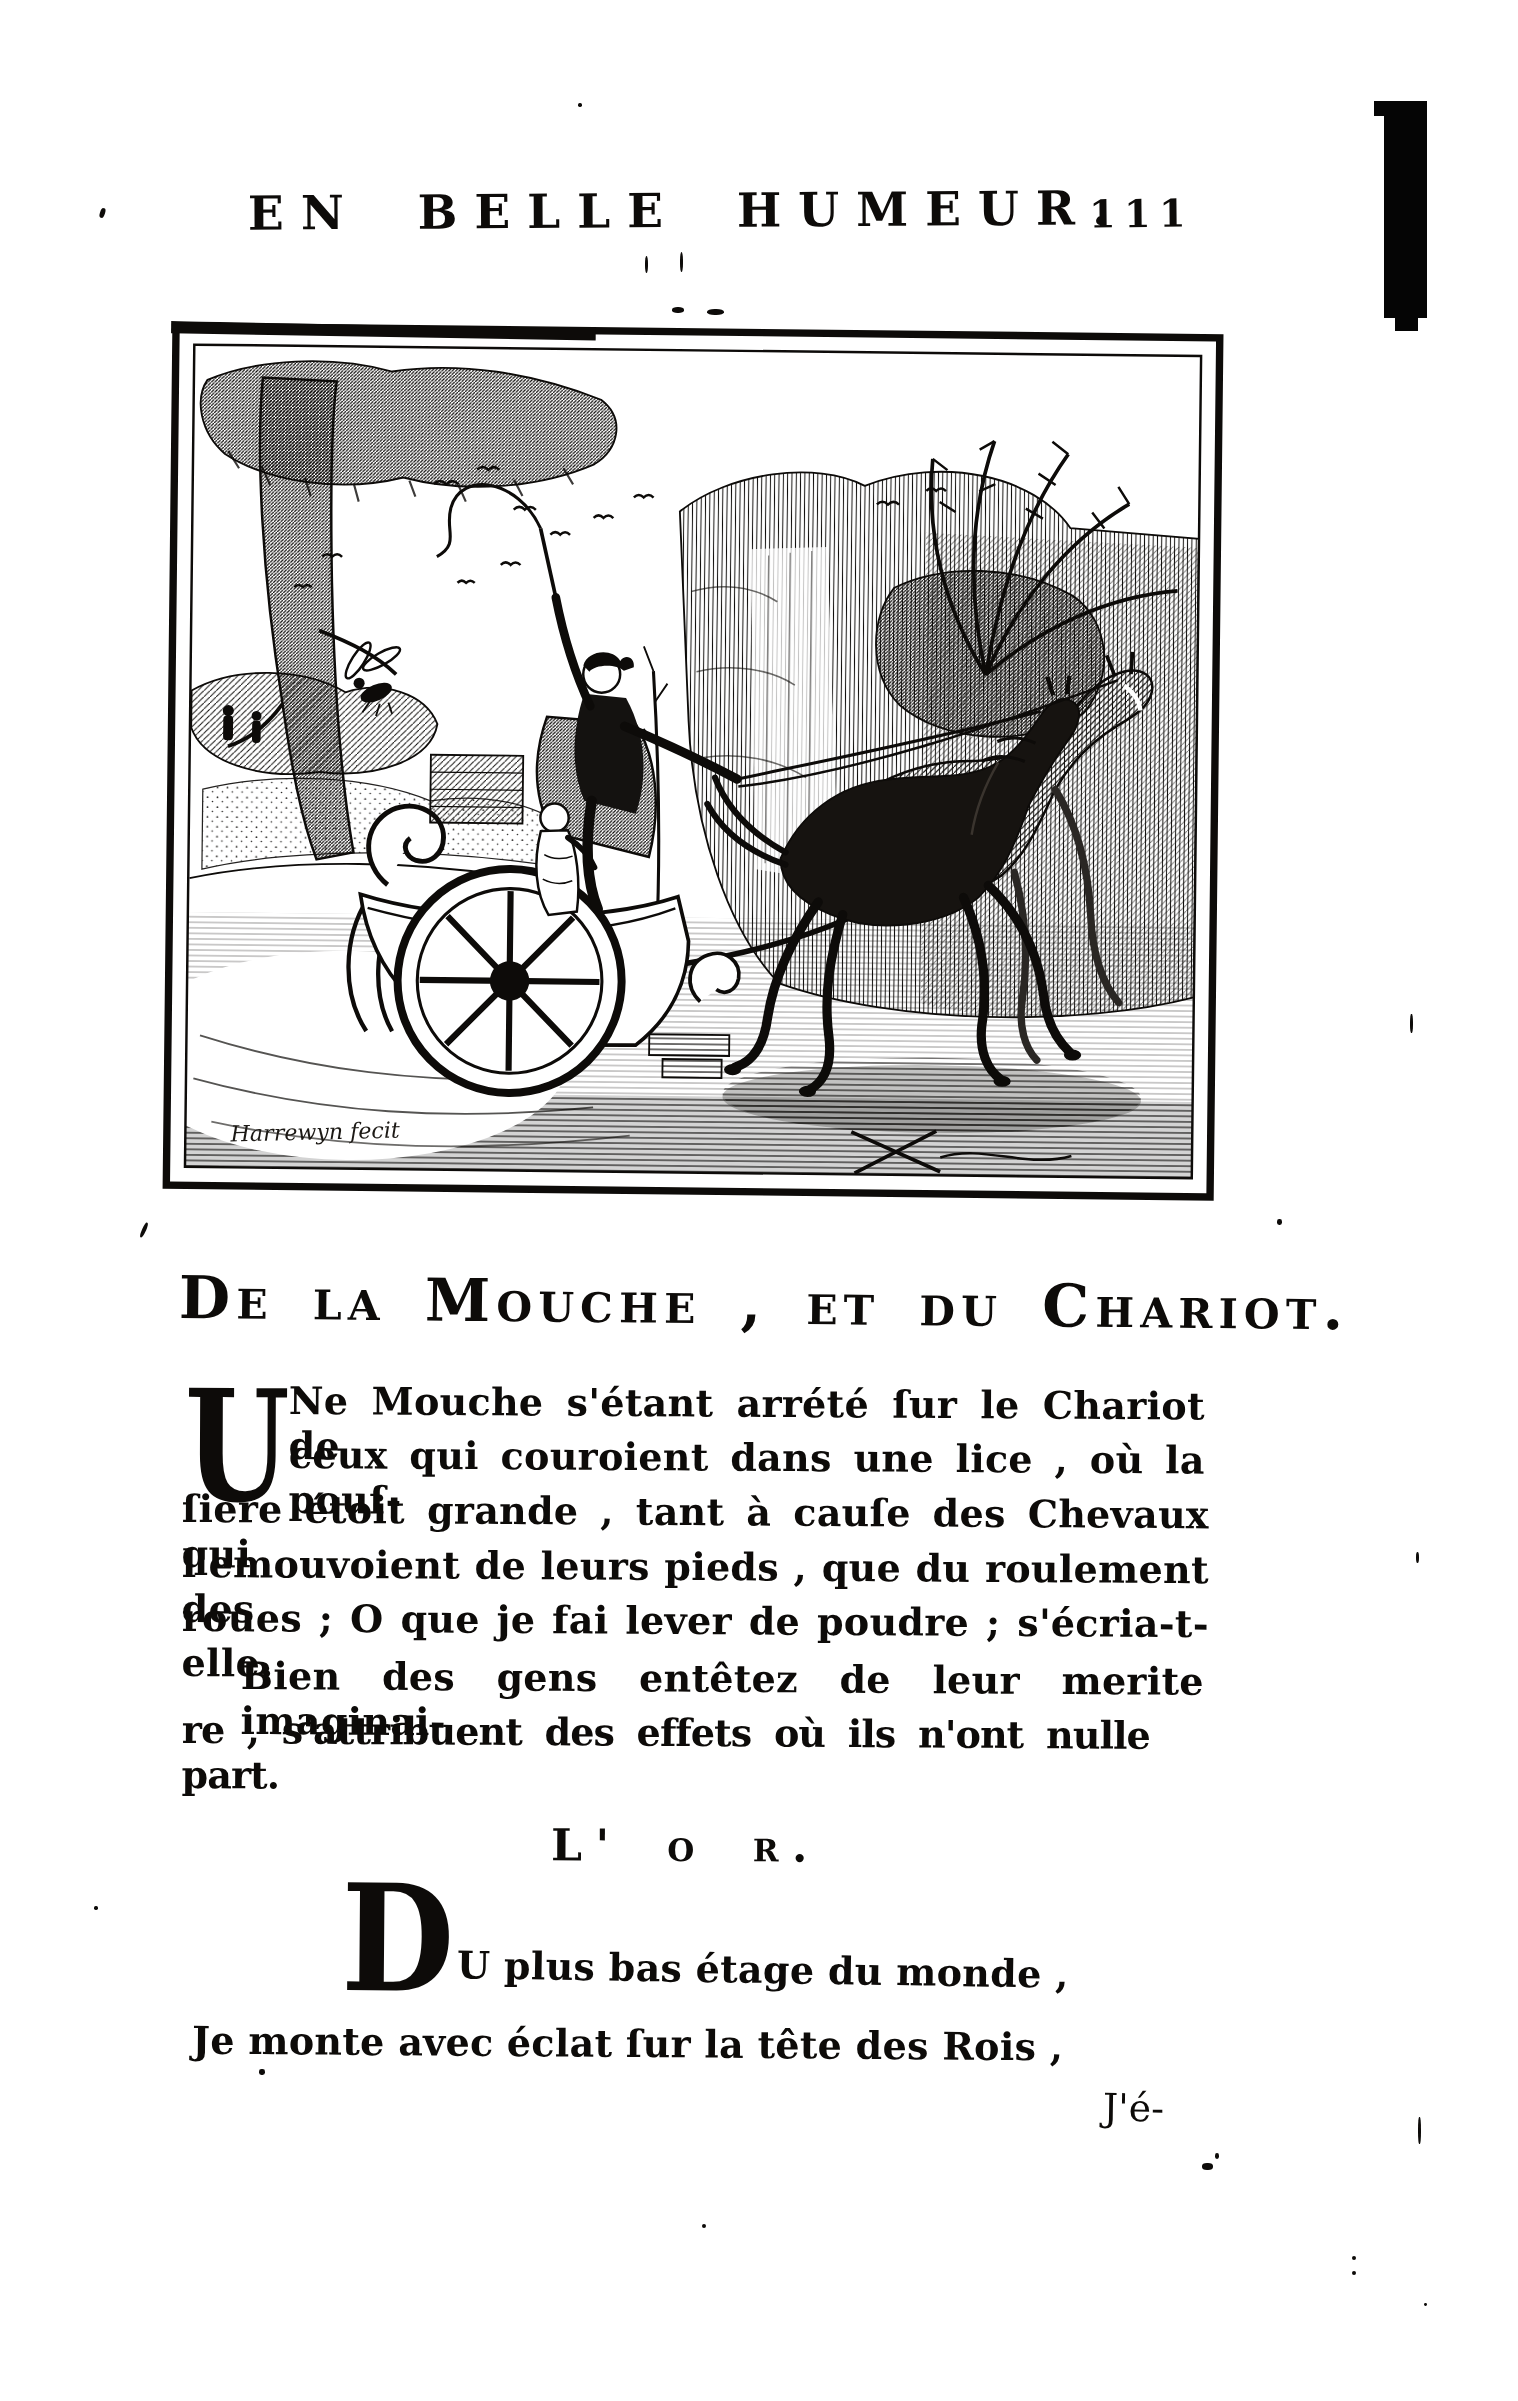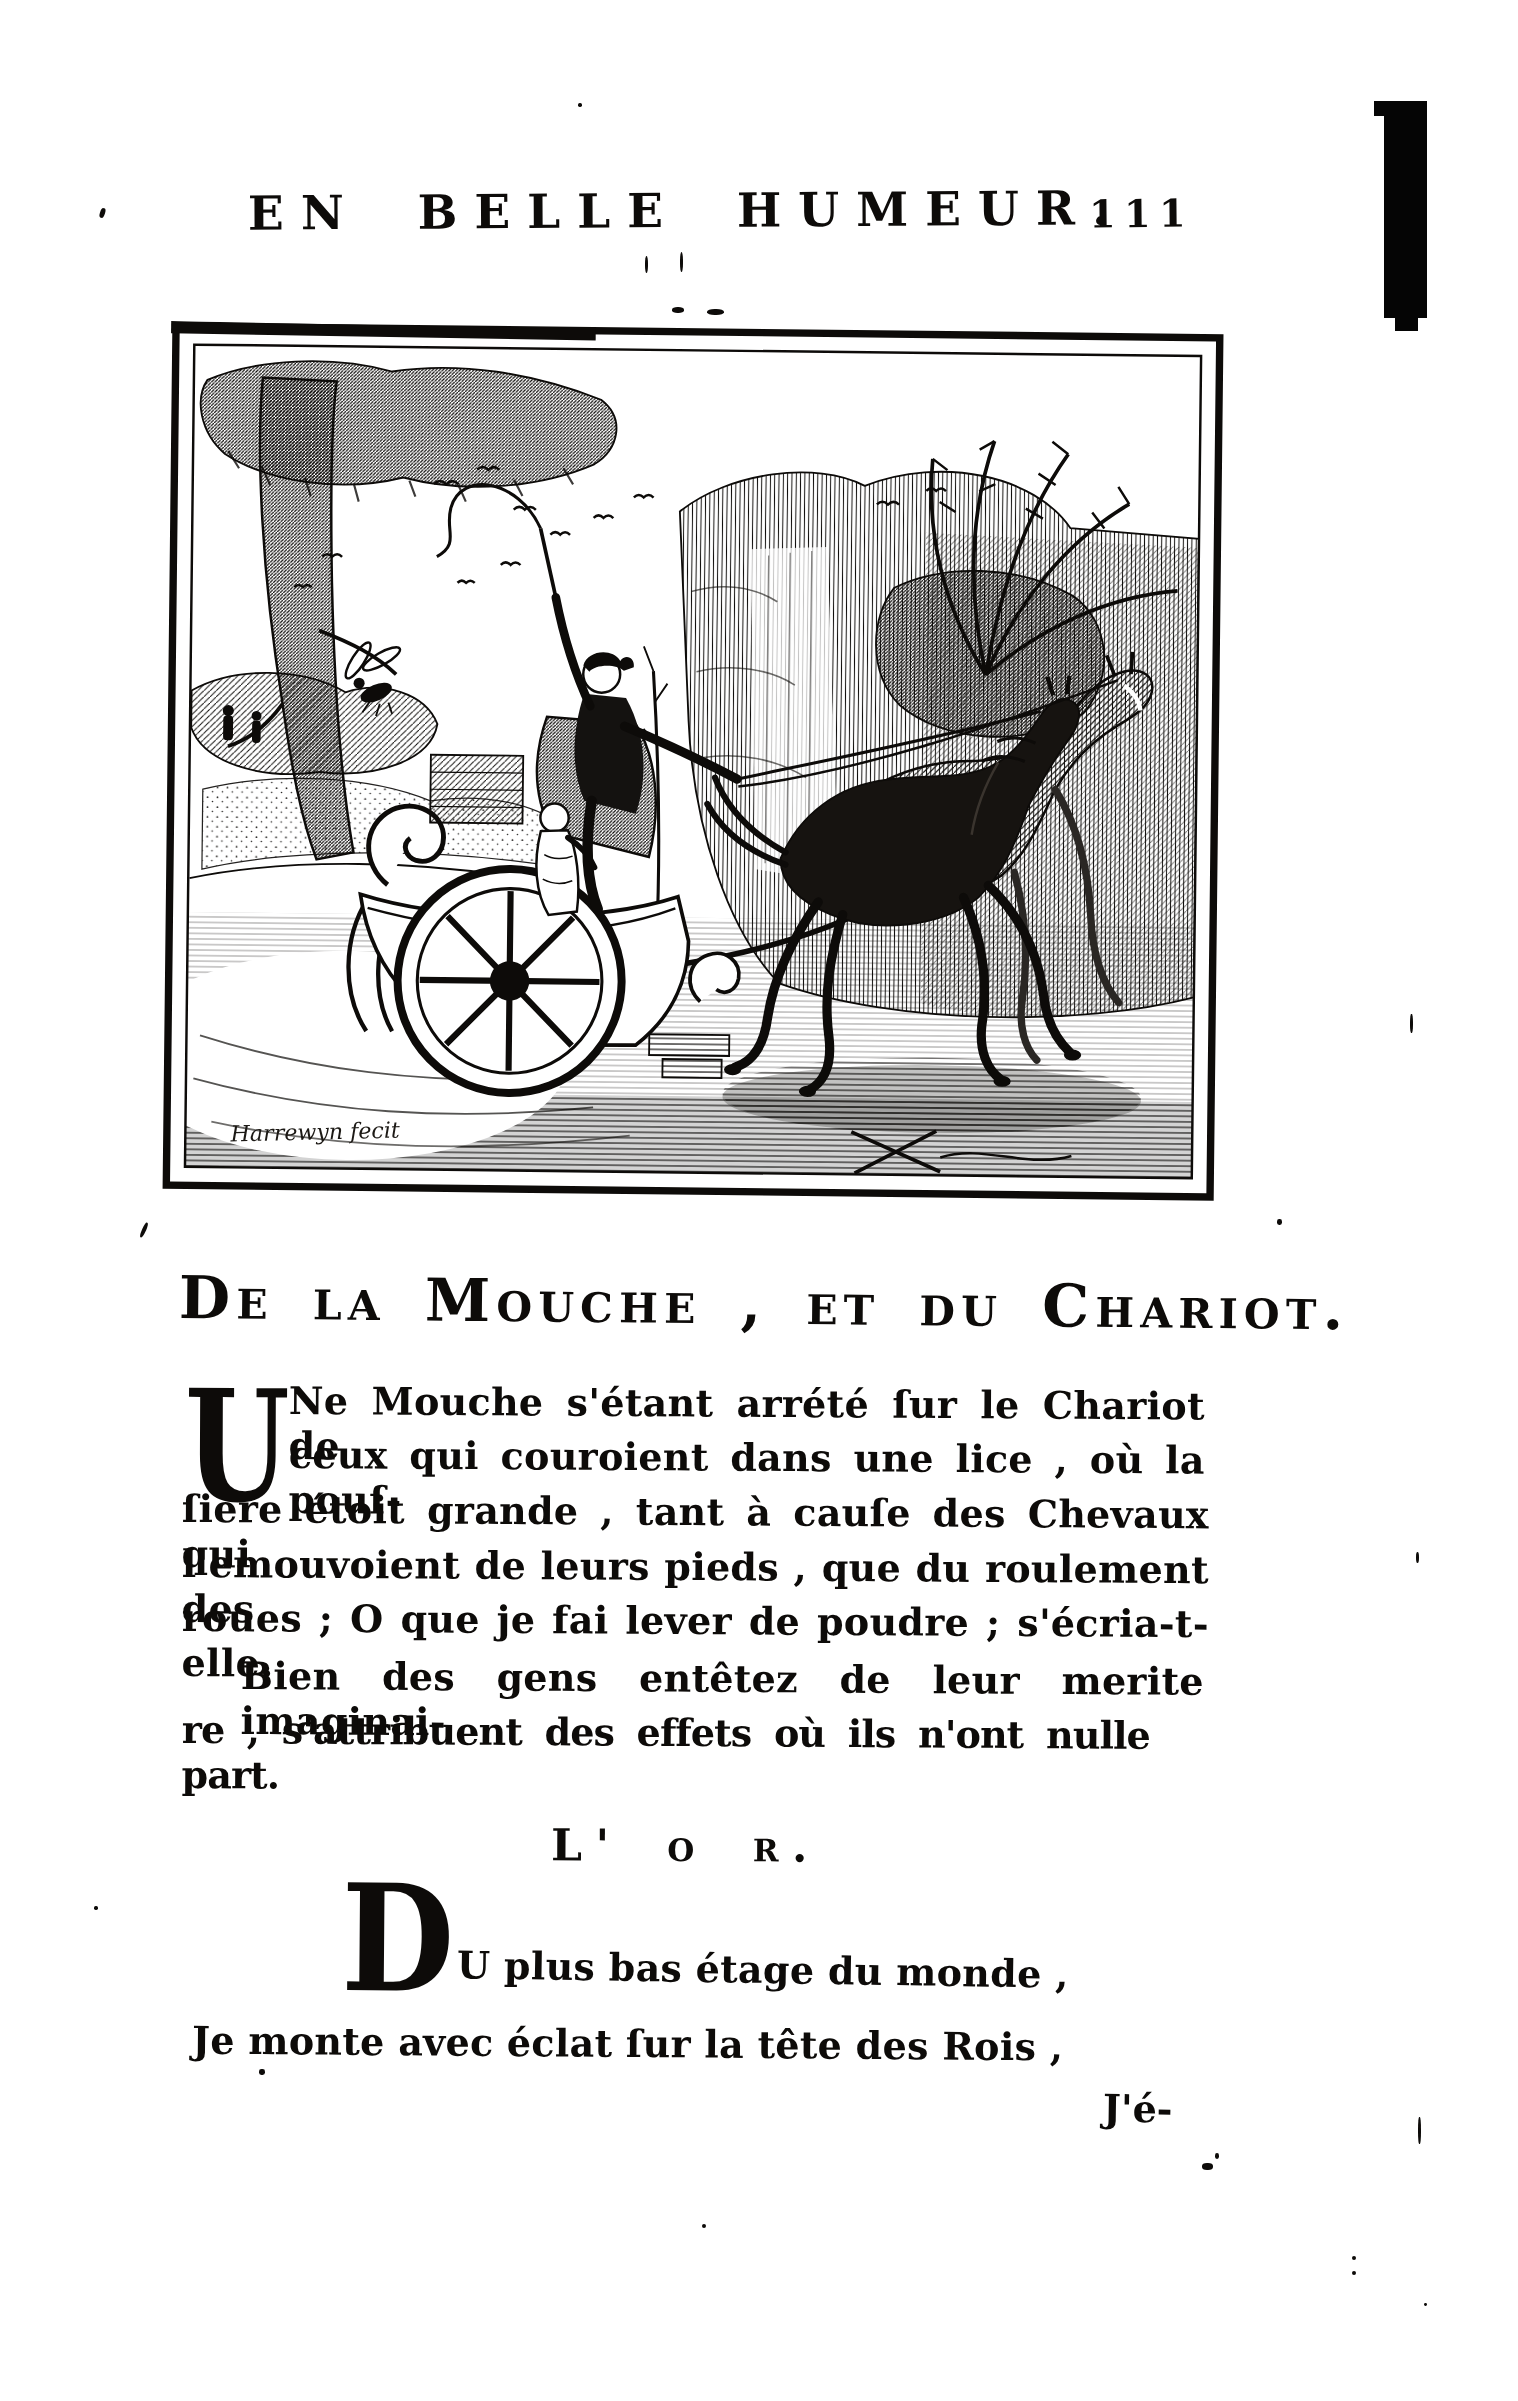--- a/index.html
+++ b/index.html
@@ -68,21 +68,21 @@
   }
   .poemline{
     position:absolute;
     font-size:38px;font-weight:bold;letter-spacing:0.3px;
     white-space:nowrap;
   }
   #poem-line1{left:457px;top:1947px;transform:rotate(0.9deg);}
   #poem-line2{left:192px;top:2021px;transform:rotate(0.45deg);}
   .catchword{
     position:absolute;left:1103px;top:2086px;
-    font-size:38px;font-weight:bold;
+    font-size:38px;font-weight:normal;
     transform:rotate(0.8deg);
   }
   
   .speck{position:absolute;background:#0d0b09;border-radius:45%;}
   .bar-artifact{position:absolute;background:#050505;}
 </style>
 </head>
 <body>
 
 <div class="page">

